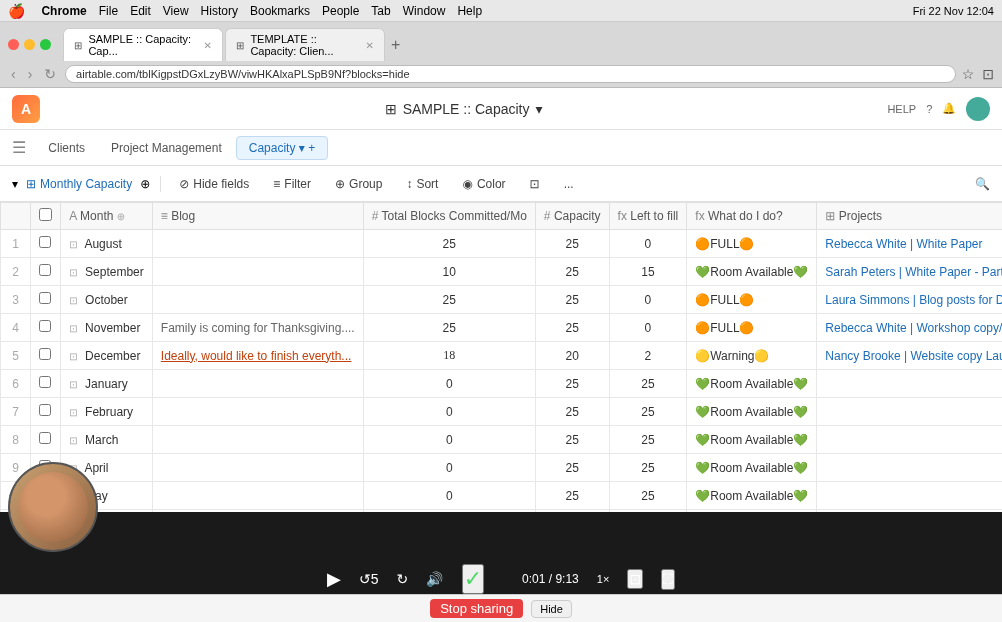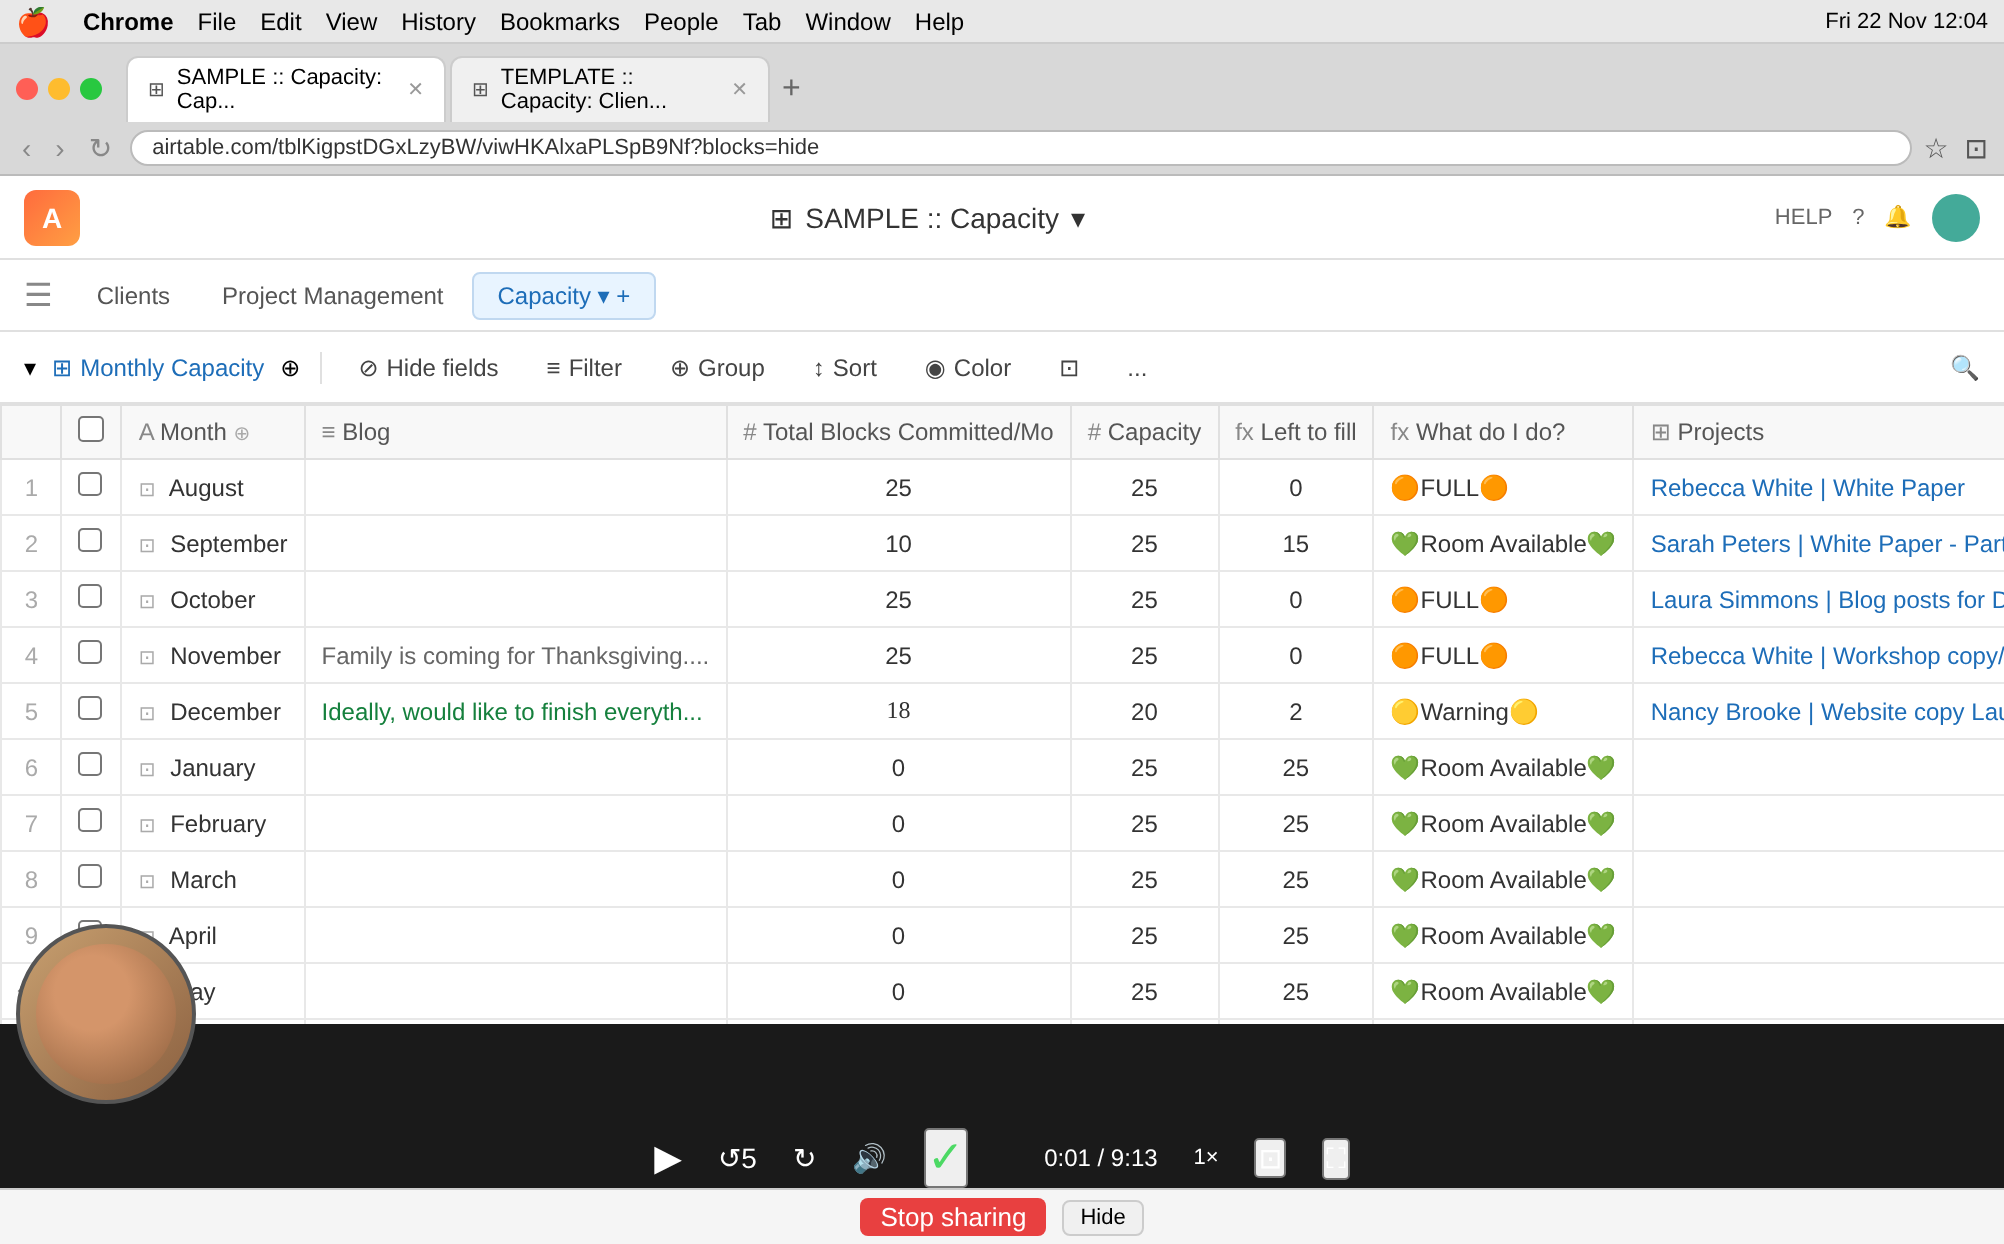--- a/index.html
+++ b/index.html
@@ -448,21 +448,21 @@
     <td><span class="status-badge">🟠FULL🟠</span></td>
     <td style="color:#1d6db8; max-width:250px; overflow:hidden; text-overflow:ellipsis;">Rebecca White | Workshop copy/slides  Peter Longsw...</td>
   </tr>
           <tr style="background: rgb(255, 255, 255);">
     <td class="row-num">5</td>
     <td><input type="checkbox" style="width: 12px; height: 12px;"></td>
     <td>
       <span style="color:#aaa;font-size:10px;margin-right:4px;">⊡</span>
       December
     </td>
-    <td style="color:#15803d;">Ideally, would like to finish everyth...</td>
+    <td style="color:#c2410c;text-decoration:underline;">Ideally, would like to finish everyth...</td>
     <td style="text-align:center;font-family:Liberation Serif, serif;">18</td>
     <td style="text-align:center;">20</td>
     <td style="text-align:center;">2</td>
     <td><span class="status-badge">🟡Warning🟡</span></td>
     <td style="color:#1d6db8; max-width:250px; overflow:hidden; text-overflow:ellipsis;">Nancy Brooke | Website copy  Laura Simmons | Blog p...</td>
   </tr>
           <tr style="background: rgb(255, 255, 255);">
     <td class="row-num">6</td>
     <td><input type="checkbox" style="width: 12px; height: 12px;"></td>
     <td>

